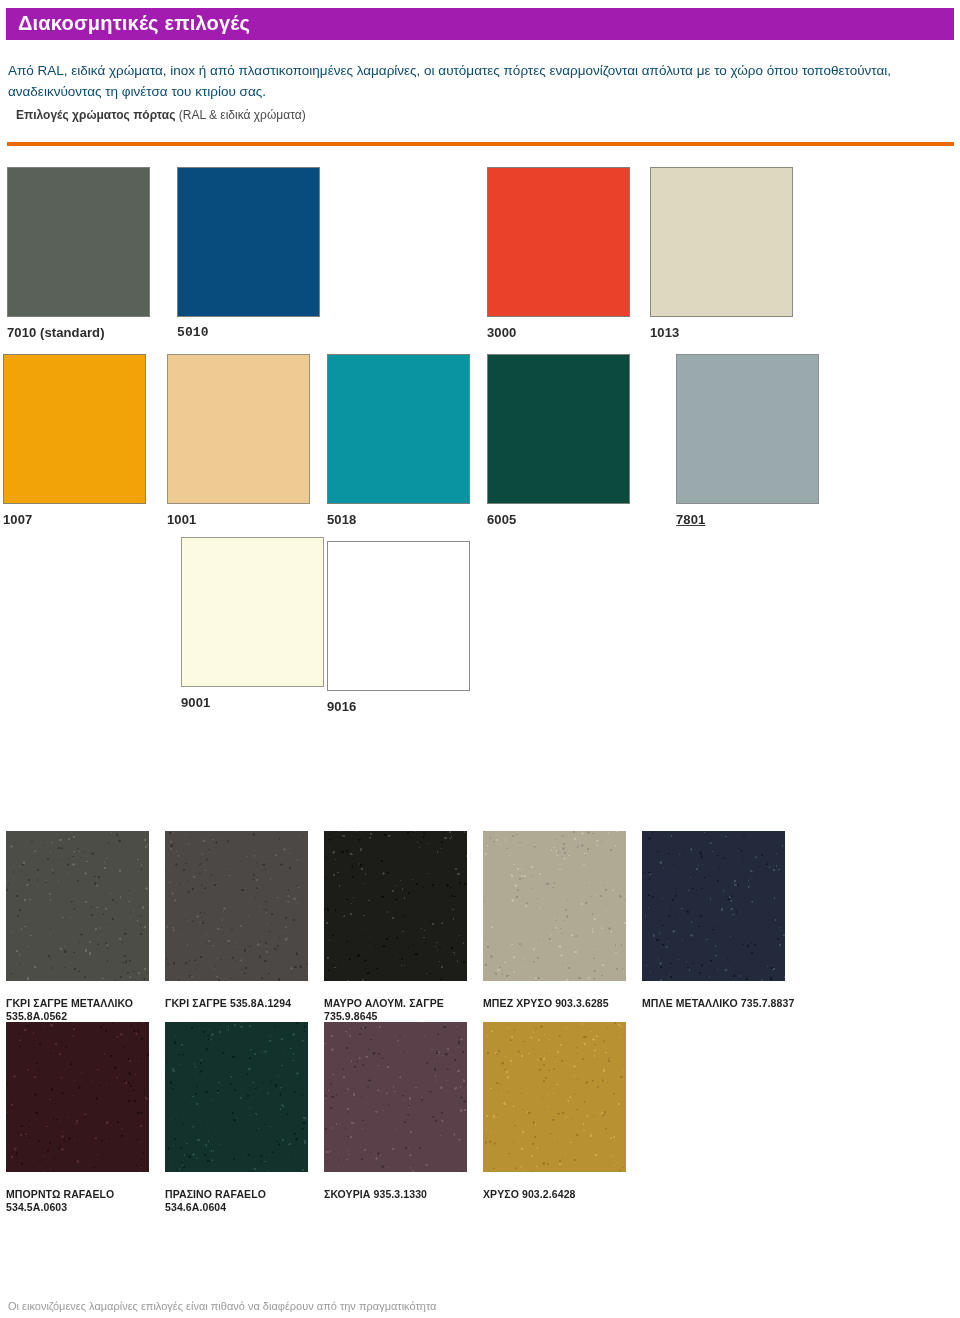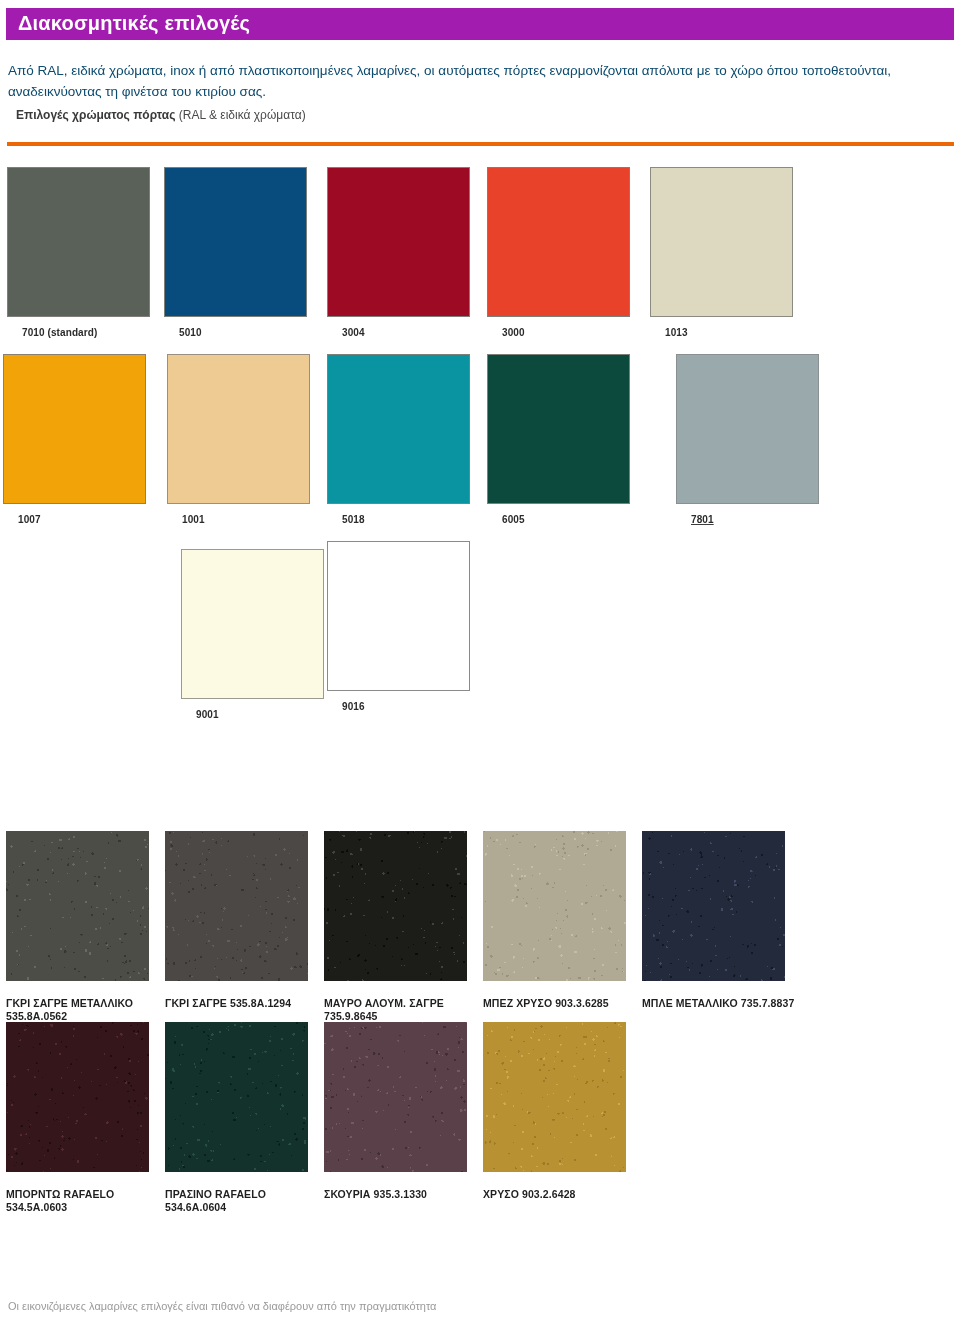--- a/index.html
+++ b/index.html
@@ -78,26 +78,25 @@
     position: absolute;
     top: 0;
   }
   .swatch-chip {
     width: 143px;
     height: 150px;
     border: 1px solid #888888;
   }
   .swatch-label {
     margin-top: 9px;
-    font-size: 10px;
+    font-size: 13px;
     font-weight: bold;
     color: #2b2b2b;
     letter-spacing: 0.1px;
     line-height: 13px;
-    margin-left: 15px;
   }
 
   
   .metallic-chip {
     width: 143px;
     height: 150px;
     border: none;
     position: relative;
     overflow: hidden;
   }
@@ -137,27 +136,23 @@
 <div id="section-subtitle">
   <span class="strong">Επιλογές χρώματος πόρτας</span><span class="light"> (RAL &amp; ειδικά χρώματα)</span>
 </div>
 <div id="subtitle-rule" style="background: rgb(236, 103, 7);"></div>
 
 <div id="ral-grid" style="top: 0px; height: 720px;">
     <div class="swatch-cell" style="left: 7px; top: 167px;">
       <div class="swatch-chip" style="background: rgb(90, 97, 88); border-color: rgb(123, 128, 120);"></div>
       <div class="swatch-label">7010 (standard)</div>
     </div>
-    <div class="swatch-cell" style="left: 164px; top: 167px;">
+    <div class="swatch-cell" style="left: 177px; top: 167px; font-family: Liberation Mono, monospace;">
       <div class="swatch-chip" style="background: rgb(8, 75, 125); border-color: rgb(123, 128, 120);"></div>
       <div class="swatch-label">5010</div>
-    </div>
-    <div class="swatch-cell" style="left: 327px; top: 167px;">
-      <div class="swatch-chip" style="background: rgb(156, 10, 36); border-color: rgb(123, 128, 120);"></div>
-      <div class="swatch-label">3004</div>
     </div>
     <div class="swatch-cell" style="left: 487px; top: 167px;">
       <div class="swatch-chip" style="background: rgb(232, 66, 42); border-color: rgb(123, 128, 120);"></div>
       <div class="swatch-label">3000</div>
     </div>
     <div class="swatch-cell" style="left: 650px; top: 167px;">
       <div class="swatch-chip" style="background: rgb(220, 217, 192); border-color: rgb(138, 138, 128);"></div>
       <div class="swatch-label">1013</div>
     </div>
     <div class="swatch-cell" style="left: 3px; top: 354px;">
@@ -173,21 +168,21 @@
       <div class="swatch-label">5018</div>
     </div>
     <div class="swatch-cell" style="left: 487px; top: 354px;">
       <div class="swatch-chip" style="background: rgb(11, 74, 60); border-color: rgb(123, 128, 120);"></div>
       <div class="swatch-label">6005</div>
     </div>
     <div class="swatch-cell" style="left: 676px; top: 354px; text-decoration: underline;">
       <div class="swatch-chip" style="background: rgb(154, 169, 171); border-color: rgb(138, 143, 144);"></div>
       <div class="swatch-label">7801</div>
     </div>
-    <div class="swatch-cell" style="left: 167px; top: 549px; padding-left: 14px;">
+    <div class="swatch-cell" style="left: 167px; top: 537px; padding-left: 14px;">
       <div class="swatch-chip" style="background: rgb(253, 250, 228); border-color: rgb(154, 154, 144);"></div>
       <div class="swatch-label">9001</div>
     </div>
     <div class="swatch-cell" style="left: 327px; top: 541px;">
       <div class="swatch-chip" style="background: rgb(255, 255, 255); border-color: rgb(138, 138, 138);"></div>
       <div class="swatch-label">9016</div>
     </div>
   </div>
 
 <div id="metallic-grid" style="top: 0px; height: 1230px;">

